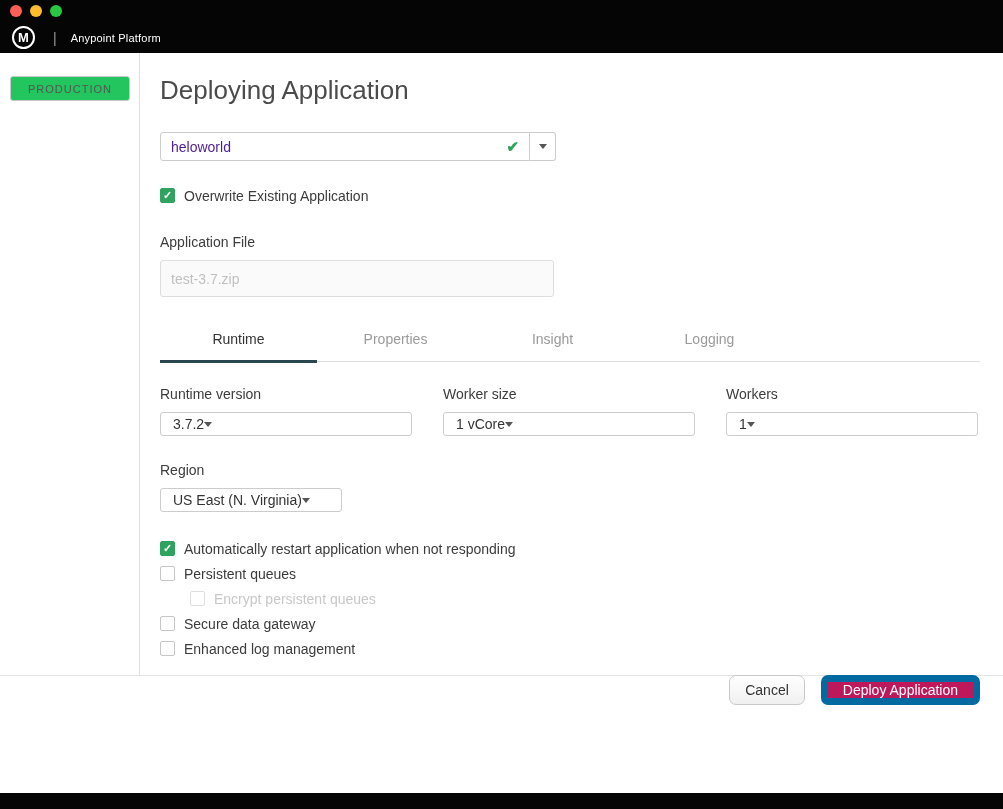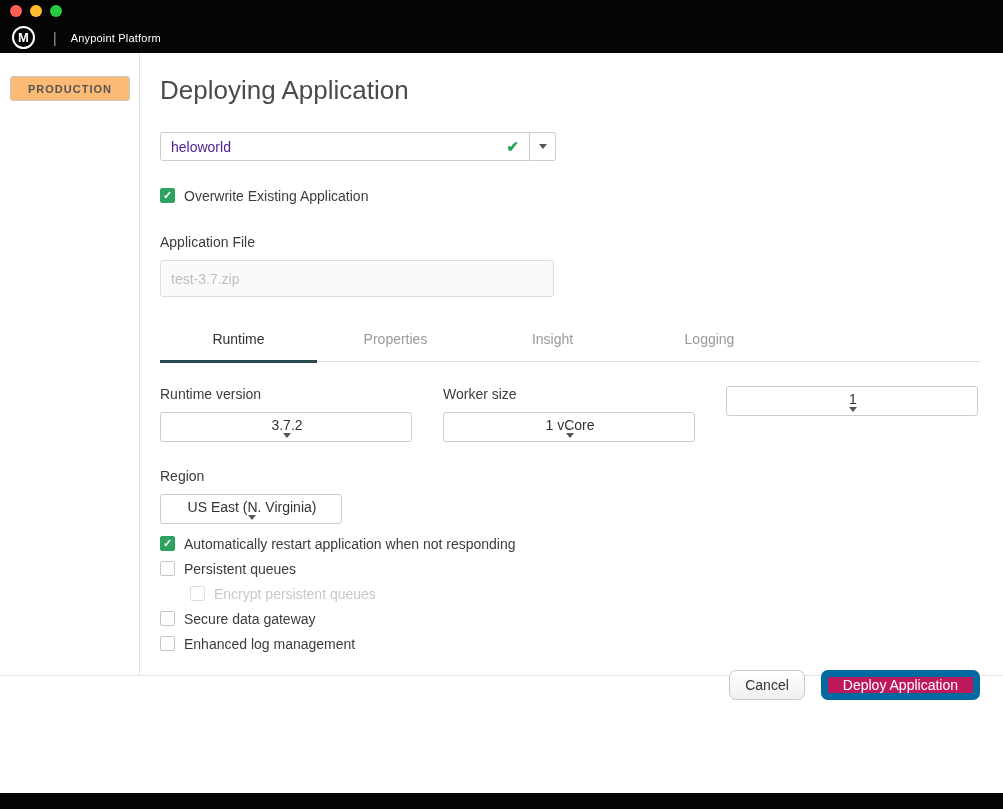--- a/index.html
+++ b/index.html
@@ -42,25 +42,24 @@
   }
   .sidebar {
     width: 140px; flex: none;
     border-right: 1px solid #e0e0e0;
     padding-top: 23px;
   }
   .env-btn {
     margin-left: 10px;
     width: 120px; height: 25px;
     border: 1px solid #c9c9c9; border-radius: 3px;
-    background: #fdba74;
+    background: #22c55e;
     display: flex; align-items: center; justify-content: center;
     font-size: 11px; letter-spacing: 1px; color: #555;
     cursor: pointer;
-    font-weight: bold;
   }
 
   .main {
     flex: 1;
     padding: 22px 22px 0 20px;
   }
   .page-title {
     font-size: 26px; font-weight: 400; color: #4b4b4b;
     margin-bottom: 26px;
   }
@@ -148,30 +147,29 @@
   }
   .tab.active {
     color: #333333;
     border-bottom-color: #2a4750;
   }
 
   
   .form-row { display: flex; gap: 31px; margin-bottom: 26px; width: 820px; }
   .form-col { width: 252px; }
   .dropdown {
-    height: 30px;
+    height: 24px;
     border: 1px solid #cccccc; border-radius: 3px;
     background: #ffffff;
-    display: flex; align-items: center; justify-content: center;
+    display: flex; align-items: center; justify-content: flex-start;
     padding: 0 10px 0 12px;
     font-size: 14px; color: #333;
     cursor: pointer;
-    flex-direction: column;
-  }
-  .region-col { width: 182px; margin-bottom: 7px; }
+  }
+  .region-col { width: 182px; margin-bottom: 24px; }
 
   .options-block { margin-bottom: 14px; }
 
   
   .actions {
     width: 820px;
     display: flex; justify-content: flex-end; gap: 16px;
     margin-top: 4px;
   }
   .btn {
@@ -275,20 +273,21 @@
         </div>
       </div>
       <div class="form-col">
         <div class="field-label">Worker size</div>
         <div class="dropdown">
           <span>1 vCore</span>
           <span class="caret"></span>
         </div>
       </div>
       <div class="form-col">
+        <div class="field-label">Workers</div>
         <div class="dropdown">
           <span>1</span>
           <span class="caret"></span>
         </div>
       </div>
     </div>
 
     
     <div class="region-col">
       <div class="field-label">Region</div>

